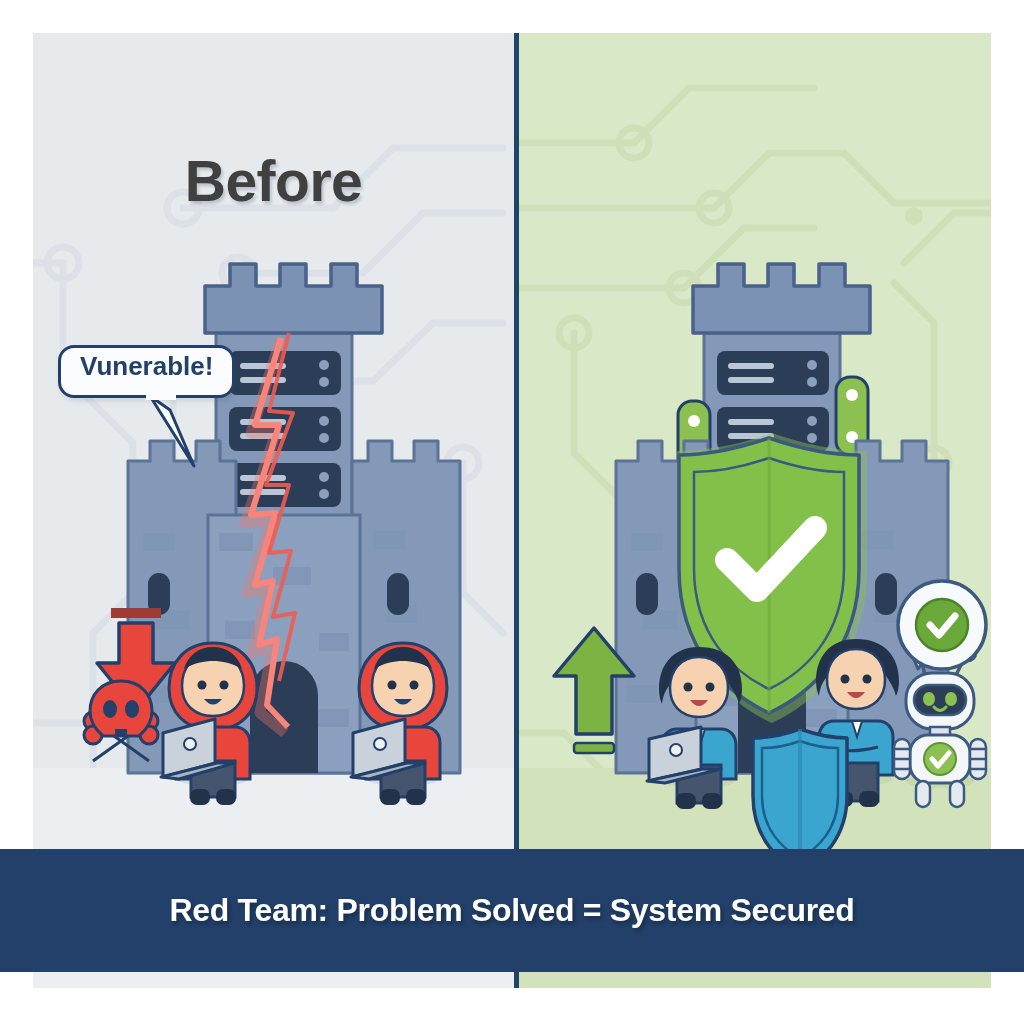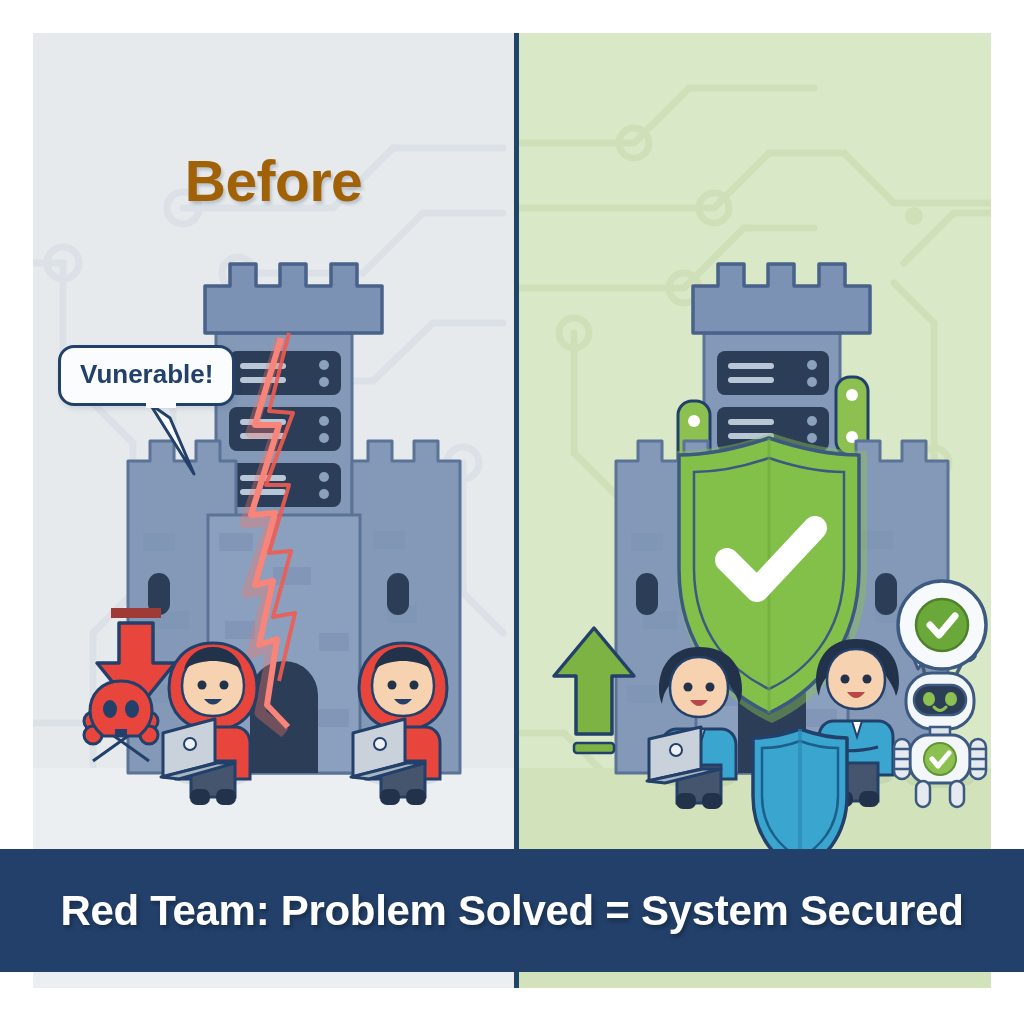--- a/index.html
+++ b/index.html
@@ -58,38 +58,38 @@
   }
 
   
   .heading {
     position: absolute;
     top: 115px;
     width: 100%;
     text-align: center;
     font-size: 57px;
     font-weight: bold;
-    color: #a16207;
+    color: #404040;
     letter-spacing: -0.5px;
     text-shadow: 2px 3px 3px rgba(40,60,90,0.22);
     z-index: 20;
   }
 
   
   .bubble {
     position: absolute;
     left: 25px;
     top: 312px;
     z-index: 25;
   }
   .bubble-box {
     background: #fbfcfd;
     border: 3px solid #22406a;
     border-radius: 16px;
-    padding: 11px 19px 13px 19px;
+    padding: 3px 19px 13px 19px;
     font-size: 26px;
     font-weight: bold;
     color: #22406a;
     white-space: nowrap;
     box-shadow: 2px 3px 5px rgba(40,60,90,0.13);
   }
 
   
   .banner {
     position: absolute;
@@ -98,21 +98,21 @@
     width: 1024px;
     height: 123px;
     background: #22406a;
     display: flex;
     align-items: center;
     justify-content: center;
     z-index: 50;
   }
   .banner-text {
     color: #ffffff;
-    font-size: 42px;
+    font-size: 32px;
     font-weight: bold;
     letter-spacing: -0.3px;
     text-shadow: 2px 3px 4px rgba(0,0,0,0.3);
     white-space: nowrap;
   }
 
   .scene { position: absolute; inset: 0; z-index: 10; }
 </style>
 </head>
 <body>

